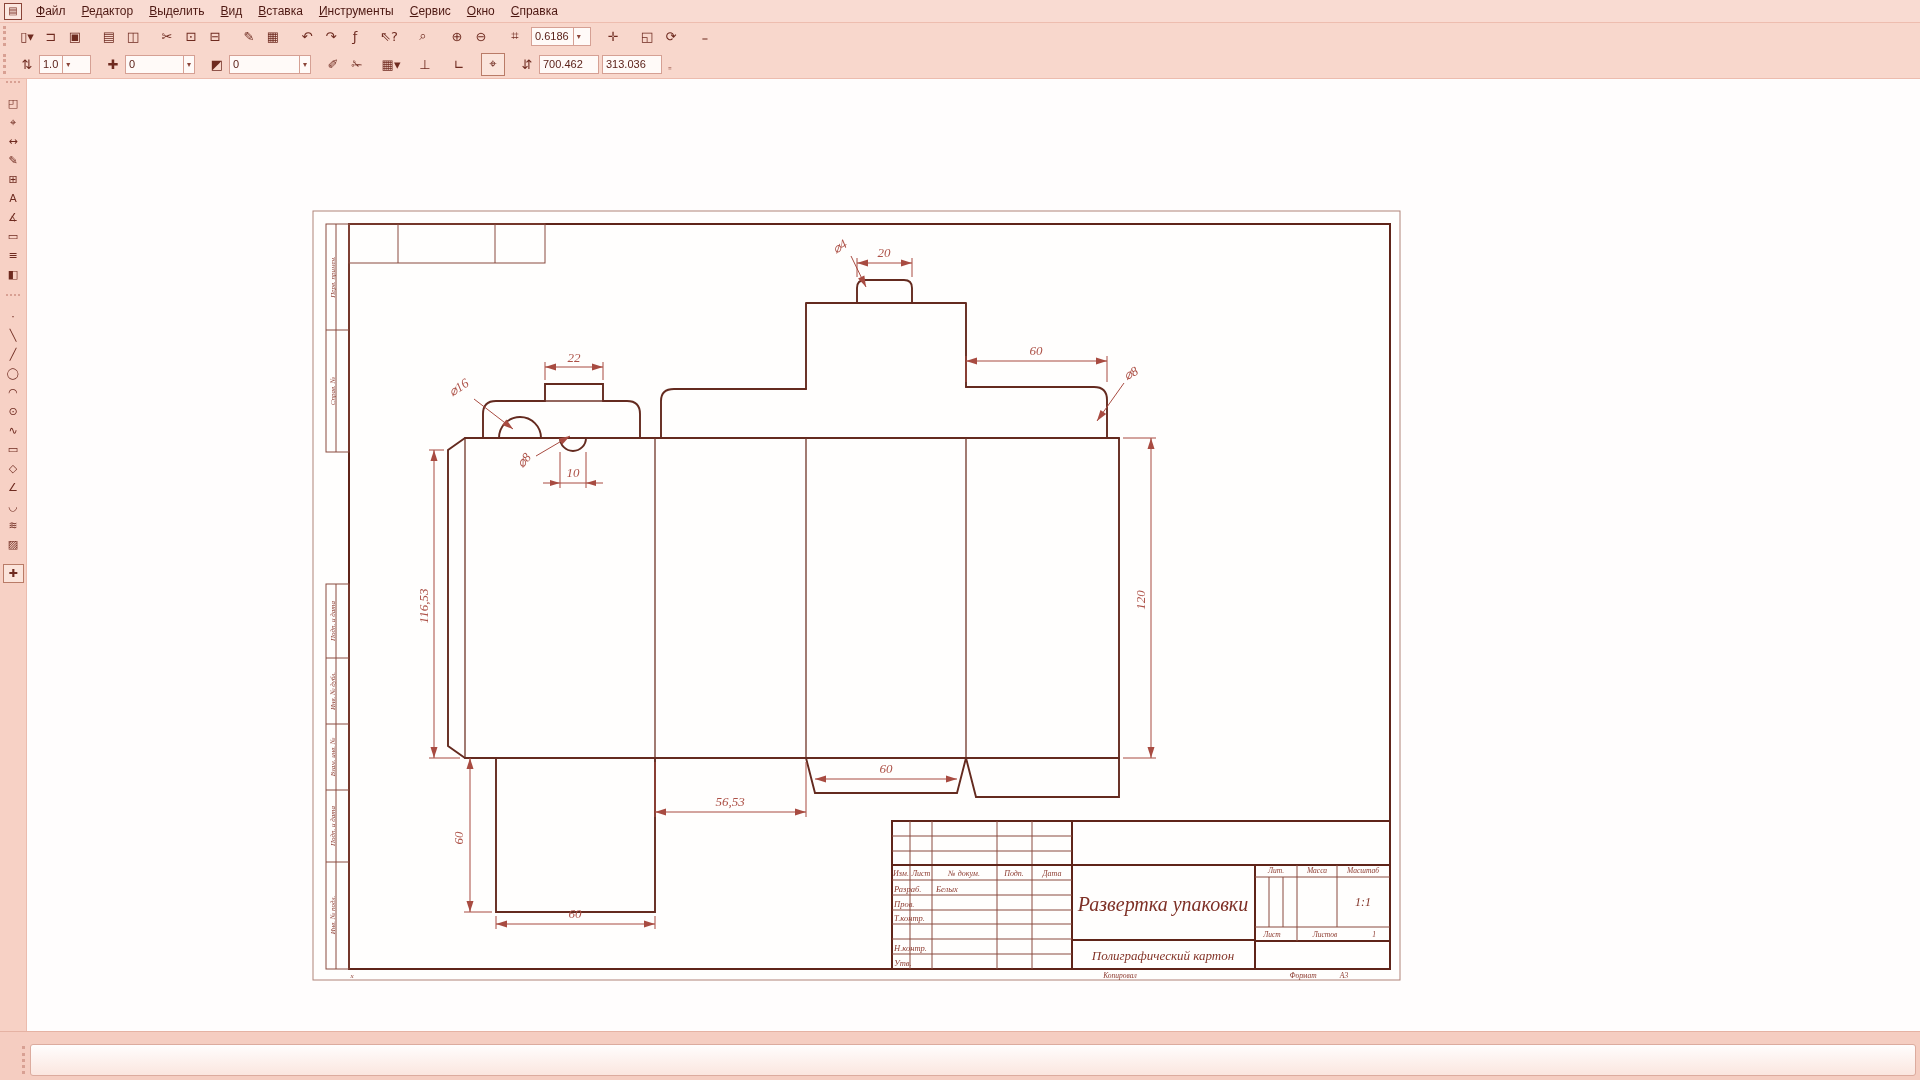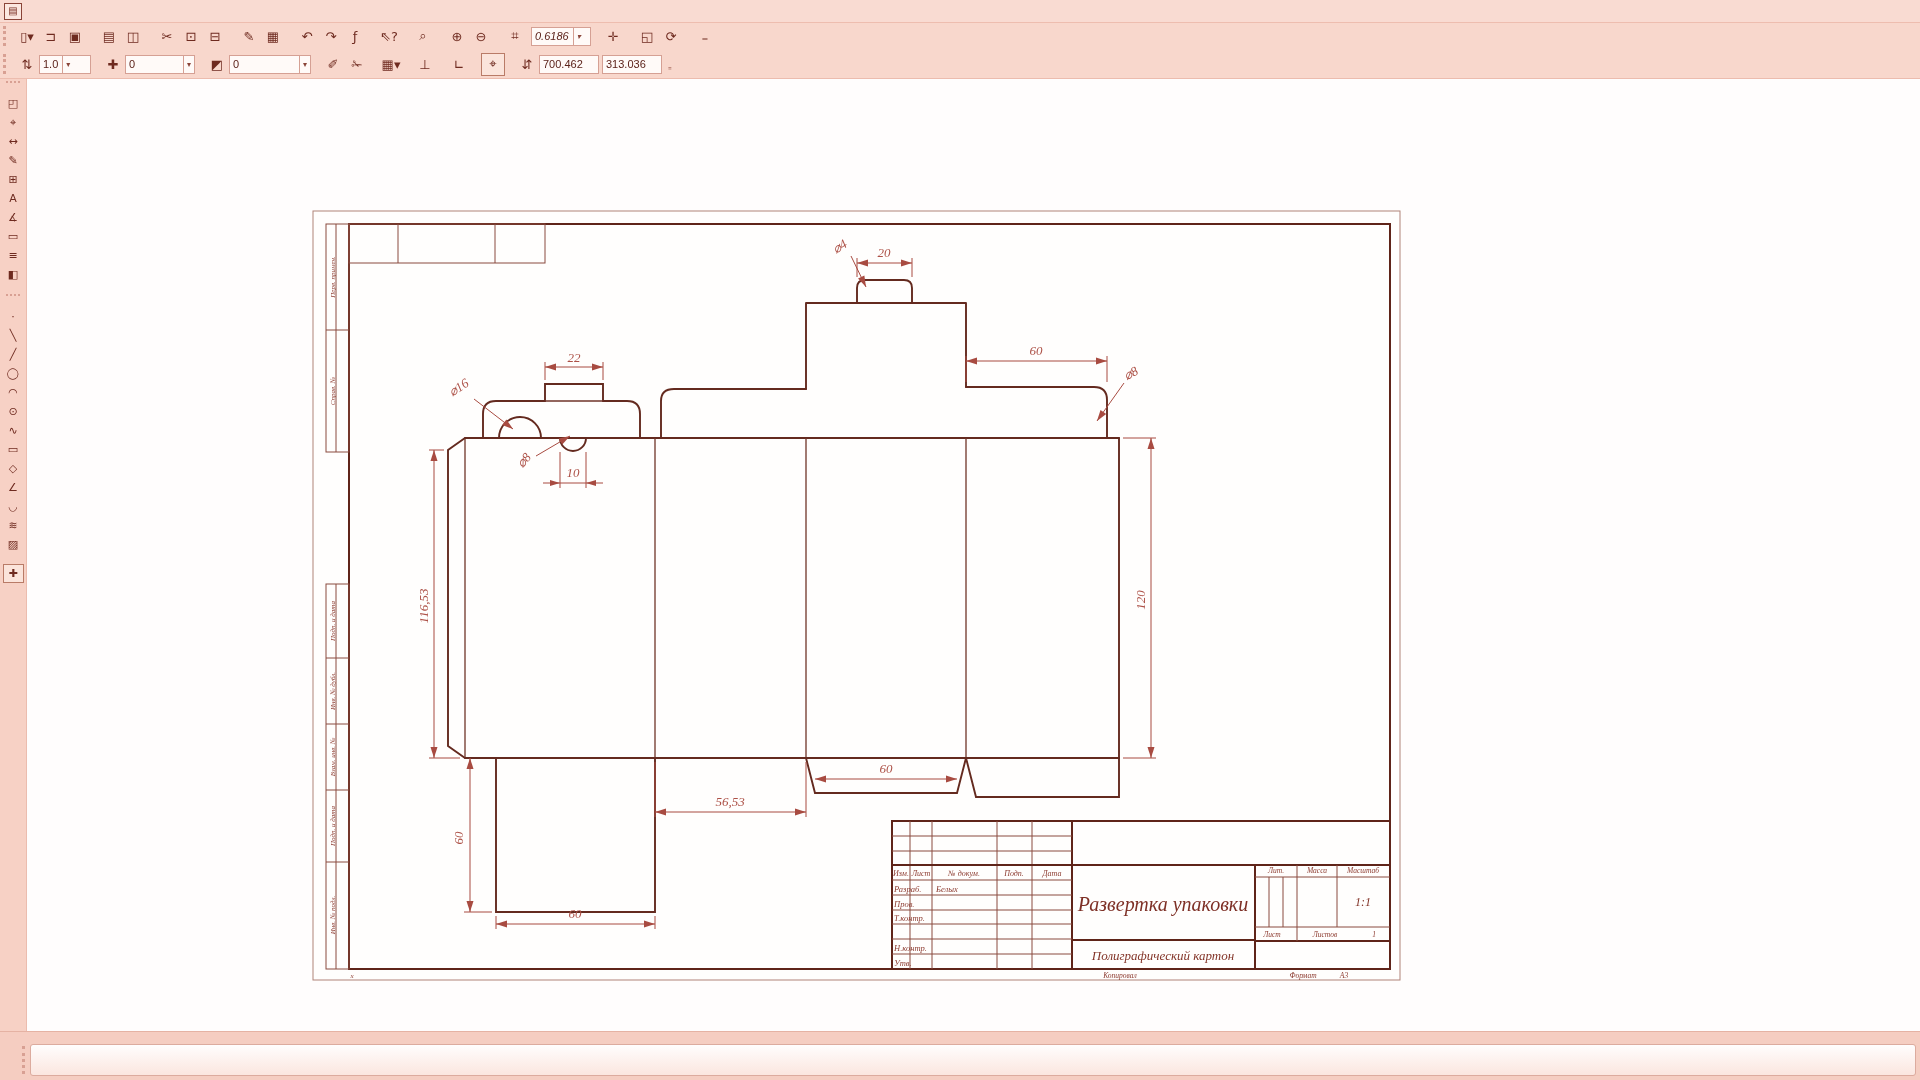--- a/index.html
+++ b/index.html
@@ -59,20 +59,32 @@
   text.tbs{fill:#8c3a2f;font:italic 7.5px "Liberation Serif",serif;text-anchor:middle;}
   text.ttl{fill:#7e3026;font:italic 20px "Liberation Serif",serif;text-anchor:middle;}
   text.mat{fill:#833428;font:italic 13px "Liberation Serif",serif;text-anchor:middle;}
   text.flb{fill:#8c3a2f;font:italic 7px "Liberation Serif",serif;text-anchor:middle;}
 </style>
 </head>
 <body>
 
 <div class="menubar">
   <span class="appicon">▤</span>
+  <nav class="iconrow">
+
+  <span class="mitem">Файл</span>
+      <span class="mitem">Редактор</span>
+      <span class="mitem">Выделить</span>
+      <span class="mitem">Вид</span>
+      <span class="mitem">Вставка</span>
+      <span class="mitem">Инструменты</span>
+      <span class="mitem">Сервис</span>
+      <span class="mitem">Окно</span>
+      <span class="mitem">Справка</span>
+    </nav>
 </div>
 
 <div class="toolbar t1">
   <span class="grip"></span>
   <div class="iconrow">
 
   <button class="tbtn">
         <span>▯▾</span>
       </button>
       <button class="tbtn">
@@ -120,21 +132,21 @@
       <button class="tbtn sep">
         <span>⊕</span>
       </button>
       <button class="tbtn">
         <span>⊖</span>
       </button>
       <button class="tbtn sep">
         <span>⌗</span>
       </button>
     </div>
-  <div class="combo" style="width:52px;margin-left:4px;font-style:italic;">
+  <div class="combo" style="width:52px;margin-left:4px;">
     <span>0.6186</span>
     <span class="caret">▾</span>
   </div>
   <div class="iconrow">
 
   <button class="tbtn sep">
         <span>✛</span>
       </button>
       <button class="tbtn sep">
         <span>◱</span>

